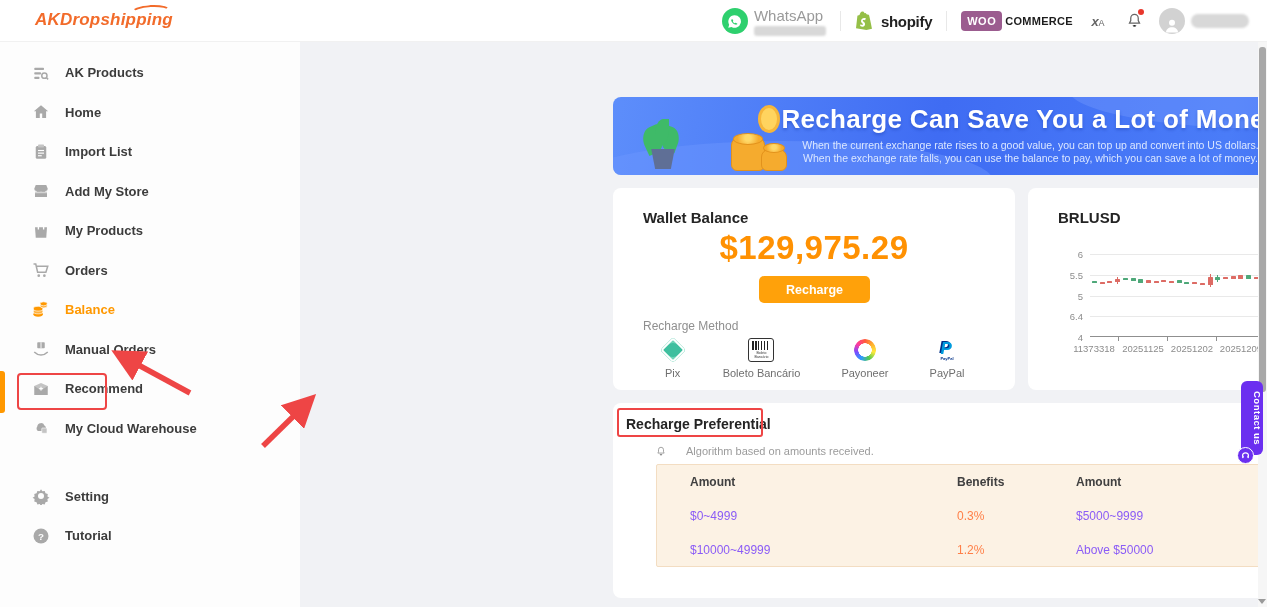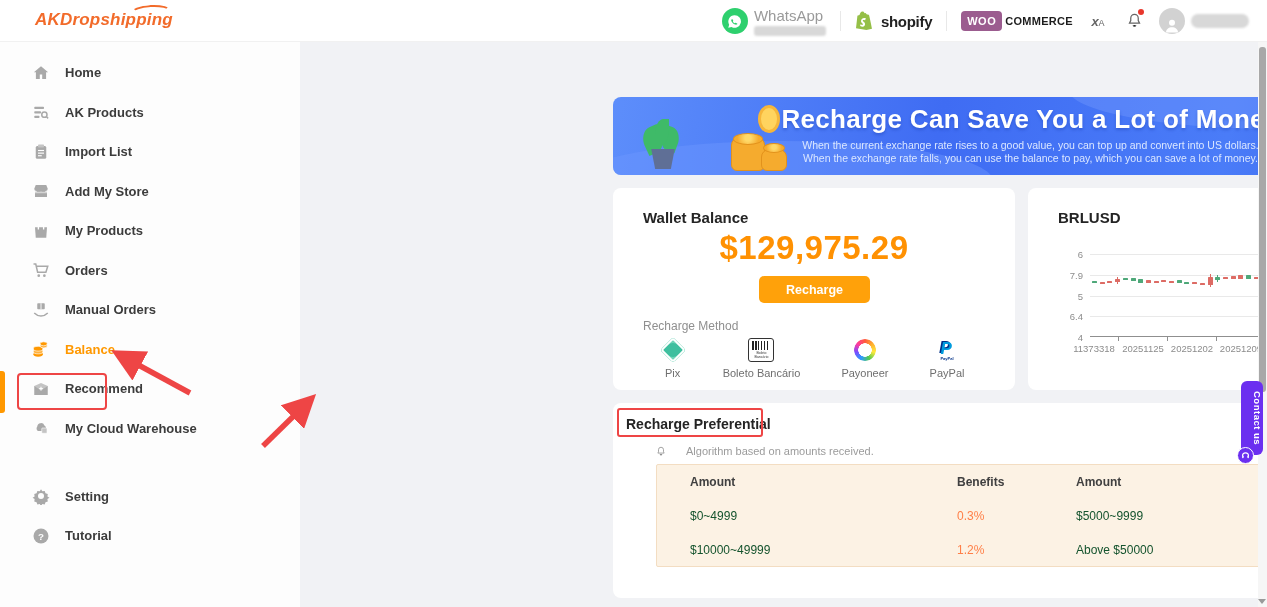--- a/index.html
+++ b/index.html
@@ -97,21 +97,21 @@
 
   
   .pref-card { left:313px; top:361px; width:815px; height:195px; }
   .pref-title { position:absolute; left:13px; top:13px; font-size:14px; font-weight:bold; color:#242424; }
   .pref-annot { position:absolute; left:4px; top:5px; width:146px; height:29px; border:2.5px solid #ee4545; border-radius:3px; pointer-events:none; }
   .pref-note { position:absolute; left:43px; top:42px; display:flex; align-items:center; gap:20px; font-size:11px; color:#9b9b9b; }
   .pref-table { position:absolute; left:43px; top:61px; width:736px; height:103px; background:#fcf2e4; border:1px solid #f3ddc2; border-radius:2px; }
   .tr { display:grid; grid-template-columns:300px 119px 245px 1fr; align-items:center; height:34px; }
   .tr .td:first-child { padding-left:33px; }
   .th { font-size:12px; font-weight:bold; color:#404040; }
-  .td-amount { font-size:12px; color:#14532d; }
+  .td-amount { font-size:12px; color:#8b5cf6; }
   .td-benefit { font-size:12px; color:#ff7f47; }
 
   
   .contact { position:absolute; right:4px; top:381px; width:22px; height:74px; background:#6b2ff0; border-radius:6px; z-index:40; cursor:pointer; }
   .contact-label { position:absolute; top:8px; left:0; width:22px; text-align:center; writing-mode:vertical-rl; color:#fff; font-size:9.5px; font-weight:bold; letter-spacing:.5px; height:58px; }
   .contact-circle { position:absolute; left:-4px; bottom:-9px; width:17px; height:17px; border-radius:50%; background:#6b2ff0; border:1.5px solid #fff; color:#fff; font-size:9px; display:flex; align-items:center; justify-content:center; }
   .scrollbar { position:absolute; right:0; top:42px; width:9px; bottom:0; background:#f6f6f6; z-index:35; }
   .scroll-thumb { position:absolute; right:1px; top:5px; width:7px; height:345px; background:#a8a8a8; border-radius:3px; }
   .scroll-down { position:absolute; right:1px; bottom:3px; width:0; height:0; border-left:4px solid transparent; border-right:4px solid transparent; border-top:5px solid #9a9a9a; }
 
@@ -172,40 +172,40 @@
     </div>
   </div>
 </div>
 
 <div class="sidebar">
   <div class="active-bar"></div>
   <div class="nav">
     <div class="nav-item">
       <span class="nav-icon">
           <svg width="18" height="18" viewBox="0 0 24 24">
-            <path fill="#a9a9a9" d="M12 3 2.5 11h2.7v9h5.2v-6h3.2v6h5.2v-9h2.7z"></path>
-          </svg>
-        </span>
-      <span class="nav-label">Home</span>
-    </div>
-    <div class="nav-item">
-      <span class="nav-icon">
-          <svg width="18" height="18" viewBox="0 0 24 24">
             <rect x="3" y="5" width="13" height="3" rx="1" fill="#a9a9a9"></rect>
             <rect x="3" y="11" width="9" height="3" rx="1" fill="#a9a9a9"></rect>
             <rect x="3" y="17" width="7" height="3" rx="1" fill="#a9a9a9"></rect>
             <circle cx="16.5" cy="15.5" r="3.5" fill="none" stroke="#a9a9a9" stroke-width="2"></circle>
             <line x1="19" y1="18" x2="21.5" y2="20.5" stroke="#a9a9a9" stroke-width="2"></line>
           </svg>
         </span>
       <span class="nav-label">AK Products</span>
     </div>
     <div class="nav-item">
       <span class="nav-icon">
           <svg width="18" height="18" viewBox="0 0 24 24">
+            <path fill="#a9a9a9" d="M12 3 2.5 11h2.7v9h5.2v-6h3.2v6h5.2v-9h2.7z"></path>
+          </svg>
+        </span>
+      <span class="nav-label">Home</span>
+    </div>
+    <div class="nav-item">
+      <span class="nav-icon">
+          <svg width="18" height="18" viewBox="0 0 24 24">
             <rect x="5" y="4" width="14" height="17" rx="2" fill="#a9a9a9"></rect>
             <rect x="8" y="2" width="8" height="4" rx="1" fill="#c4c4c4"></rect>
             <line x1="8" y1="10" x2="16" y2="10" stroke="#fff" stroke-width="1.5"></line>
             <line x1="8" y1="13.5" x2="16" y2="13.5" stroke="#fff" stroke-width="1.5"></line>
             <line x1="8" y1="17" x2="13" y2="17" stroke="#fff" stroke-width="1.5"></line>
           </svg>
         </span>
       <span class="nav-label">Import List</span>
     </div>
     <div class="nav-item">
@@ -229,42 +229,42 @@
     </div>
     <div class="nav-item">
       <span class="nav-icon">
           <svg width="18" height="18" viewBox="0 0 24 24">
             <path fill="none" stroke="#a9a9a9" stroke-width="2" d="M2 4h3l2.5 11h11L21 7H6"></path>
             <circle cx="9" cy="19.5" r="1.8" fill="#a9a9a9"></circle>
             <circle cx="16.5" cy="19.5" r="1.8" fill="#a9a9a9"></circle>
           </svg>
         </span>
       <span class="nav-label">Orders</span>
-    </div>
-    <div class="nav-item">
-      <span class="nav-icon">
-          <svg width="18" height="18" viewBox="0 0 24 24">
-            <rect x="7" y="3" width="10" height="8" rx="1" fill="#a9a9a9"></rect>
-            <line x1="12" y1="3" x2="12" y2="11" stroke="#fff" stroke-width="1.2"></line>
-            <path fill="none" stroke="#a9a9a9" stroke-width="2" d="M3 16c3 3 6 4 9 4s6-1 9-4"></path>
-          </svg>
-        </span>
-      <span class="nav-label">Manual Orders</span>
     </div>
     <div class="nav-item active">
       <span class="nav-icon">
           <svg width="19" height="19" viewBox="0 0 24 24">
             <ellipse cx="9" cy="18" rx="6" ry="3" fill="#ff9800"></ellipse>
             <ellipse cx="9" cy="14.5" rx="6" ry="3" fill="#ffb13d" stroke="#fff" stroke-width=".8"></ellipse>
             <ellipse cx="9" cy="11" rx="6" ry="3" fill="#ff9800" stroke="#fff" stroke-width=".8"></ellipse>
             <ellipse cx="16" cy="7.5" rx="4.5" ry="2.5" fill="#ffb13d" stroke="#fff" stroke-width=".8"></ellipse>
             <ellipse cx="16" cy="4.8" rx="4.5" ry="2.5" fill="#ff9800" stroke="#fff" stroke-width=".8"></ellipse>
           </svg>
         </span>
       <span class="nav-label">Balance</span>
+    </div>
+    <div class="nav-item">
+      <span class="nav-icon">
+          <svg width="18" height="18" viewBox="0 0 24 24">
+            <rect x="7" y="3" width="10" height="8" rx="1" fill="#a9a9a9"></rect>
+            <line x1="12" y1="3" x2="12" y2="11" stroke="#fff" stroke-width="1.2"></line>
+            <path fill="none" stroke="#a9a9a9" stroke-width="2" d="M3 16c3 3 6 4 9 4s6-1 9-4"></path>
+          </svg>
+        </span>
+      <span class="nav-label">Manual Orders</span>
     </div>
     <div class="nav-item">
       <span class="nav-icon">
           <svg width="18" height="18" viewBox="0 0 24 24">
             <path fill="#a9a9a9" d="M3 8h18v12H3z"></path>
             <path fill="#c4c4c4" d="M3 8l9 6 9-6-9-4z"></path>
             <line x1="12" y1="9" x2="12" y2="14" stroke="#fff" stroke-width="1.5"></line>
             <line x1="9.5" y1="11.5" x2="14.5" y2="11.5" stroke="#fff" stroke-width="1.5"></line>
           </svg>
         </span>
@@ -363,21 +363,21 @@
       </div>
     </div>
   </div>
 
   <div class="card chart-card">
     <div class="card-title chart-title">BRLUSD</div>
     <div class="plot">
         <div class="gridline" style="top: 0px;"></div>
         <div class="ylabel" style="left: -41px; top: -5px;">6</div>
         <div class="gridline" style="top: 20.75px;"></div>
-        <div class="ylabel" style="left: -41px; top: 15.75px;">7.9</div>
+        <div class="ylabel" style="left: -41px; top: 15.75px;">5.5</div>
         <div class="gridline" style="top: 41.5px;"></div>
         <div class="ylabel" style="left: -41px; top: 36.5px;">5</div>
         <div class="gridline" style="top: 62.25px;"></div>
         <div class="ylabel" style="left: -41px; top: 57.25px;">6.4</div>
         <div class="ylabel" style="left: -41px; top: 78px;">4</div>
         <div class="xlabel" style="left: 4px;">11373318</div>
         <div class="xtick" style="left: 28px;"></div>
         <div class="xlabel" style="left: 53px;">20251125</div>
         <div class="xtick" style="left: 77px;"></div>
         <div class="xlabel" style="left: 102px;">20251202</div>

